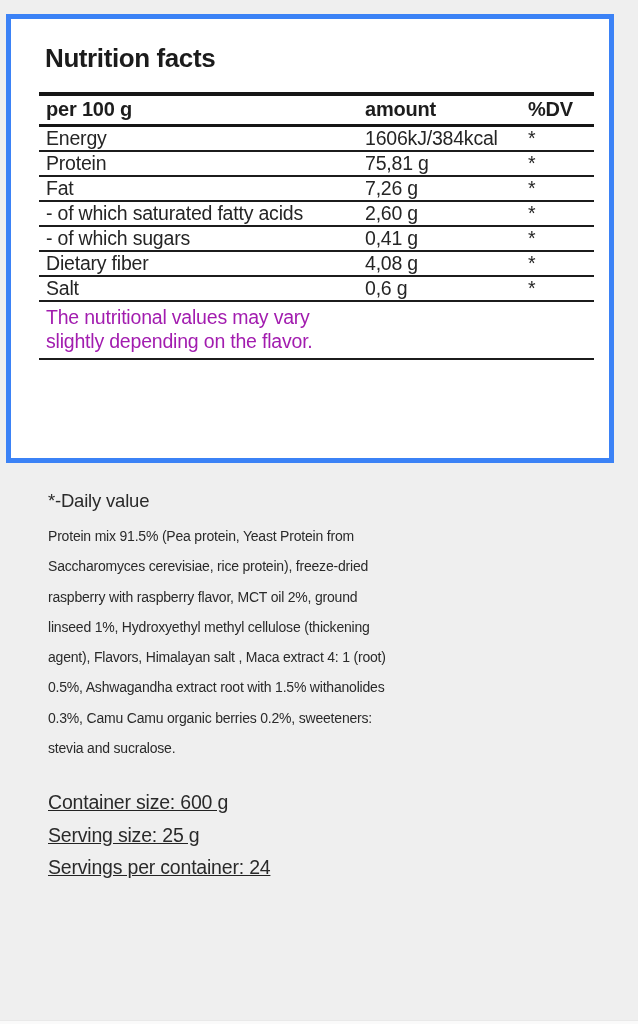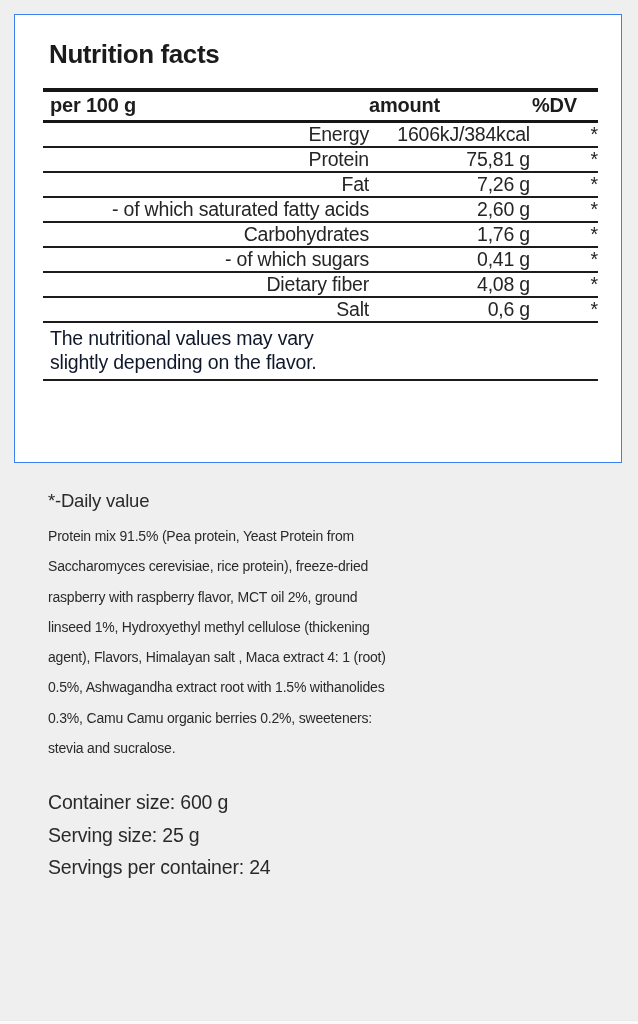--- a/index.html
+++ b/index.html
@@ -11,24 +11,24 @@
     color: #232323;
   }
   .page {
     position: relative;
     width: 638px; height: 1024px;
     overflow: hidden;
   }
   
   .card {
     position: absolute;
-    left: 14px; top: 14px;
+    left: 6px; top: 14px;
     width: 608px; height: 449px;
     background: #ffffff;
-    border: 1px solid #3b82f6;
+    border: 5px solid #3b82f6;
   }
   .card-title {
     margin: 23px 0 0 34px;
     font-size: 26px;
     font-weight: 700;
     letter-spacing: -0.4px;
     color: #1b1b1b;
     line-height: 32px;
   }
   table.nutrition {
@@ -51,42 +51,41 @@
     font-weight: 700;
     font-size: 20px;
     height: 31px;
     border-bottom: 3px solid #161616;
     color: #1d1d1d;
   }
   table.nutrition tbody td {
     height: 20px;
     border-bottom: 2px solid #1c1c1c;
     color: #252525;
-    text-align: right;
   }
   table.nutrition tr.thick-bottom td { border-bottom: 4px solid #161616; }
   .col-label   { width: 326px; }
   .col-amount  { width: 161px; }
   .col-dv      { width: 68px;  }
   table.nutrition th:first-child, table.nutrition td:first-child { padding-left: 7px; }
   table.nutrition th:last-child,  table.nutrition td:last-child  { padding-left: 2px; }
   .note-row {
     margin-left: 28px;
     width: 555px;
     border-bottom: 2px solid #1c1c1c;
     padding: 3px 0 4px 7px;
   }
   .note-text {
     margin: 0;
     max-width: 330px;
     font-size: 19.5px;
     line-height: 24.5px;
     letter-spacing: -0.2px;
     white-space: pre-line;
-    color: #0f172a;
+    color: #a21caf;
   }
   
   .below {
     position: absolute;
     left: 0; top: 463px;
     width: 562px;
     padding: 0 44px 0 48px;
   }
   .dv-note {
     margin: 26px 0 0 0;
@@ -105,21 +104,21 @@
   }
   .ingredients-text {
     margin: 9px 0 0 0;
     font-size: 14px;
     line-height: 30.3px;
     letter-spacing: -0.2px;
     white-space: pre-line;
     color: #2a2a2a;
   }
   .section-heading.additional { margin-top: 26px; }
-  .info-list { margin: 23px 0 0 0; padding: 0; }
+  .info-list { margin: 23px 0 0 0; padding: 0; text-decoration: underline; }
   .info-item {
     margin: 0;
     font-size: 19.5px;
     line-height: 32.5px;
     letter-spacing: -0.2px;
     color: #2a2a2a;
   }
   
   .bottom-strip {
     position: absolute;
@@ -162,25 +161,20 @@
           <td>*</td>
         </tr>
         <tr>
           <td>Fat</td>
           <td>7,26 g</td>
           <td>*</td>
         </tr>
         <tr>
           <td>- of which saturated fatty acids</td>
           <td>2,60 g</td>
-          <td>*</td>
-        </tr>
-        <tr>
-          <td>Carbohydrates</td>
-          <td>1,76 g</td>
           <td>*</td>
         </tr>
         <tr>
           <td>- of which sugars</td>
           <td>0,41 g</td>
           <td>*</td>
         </tr>
         <tr>
           <td>Dietary fiber</td>
           <td>4,08 g</td>

